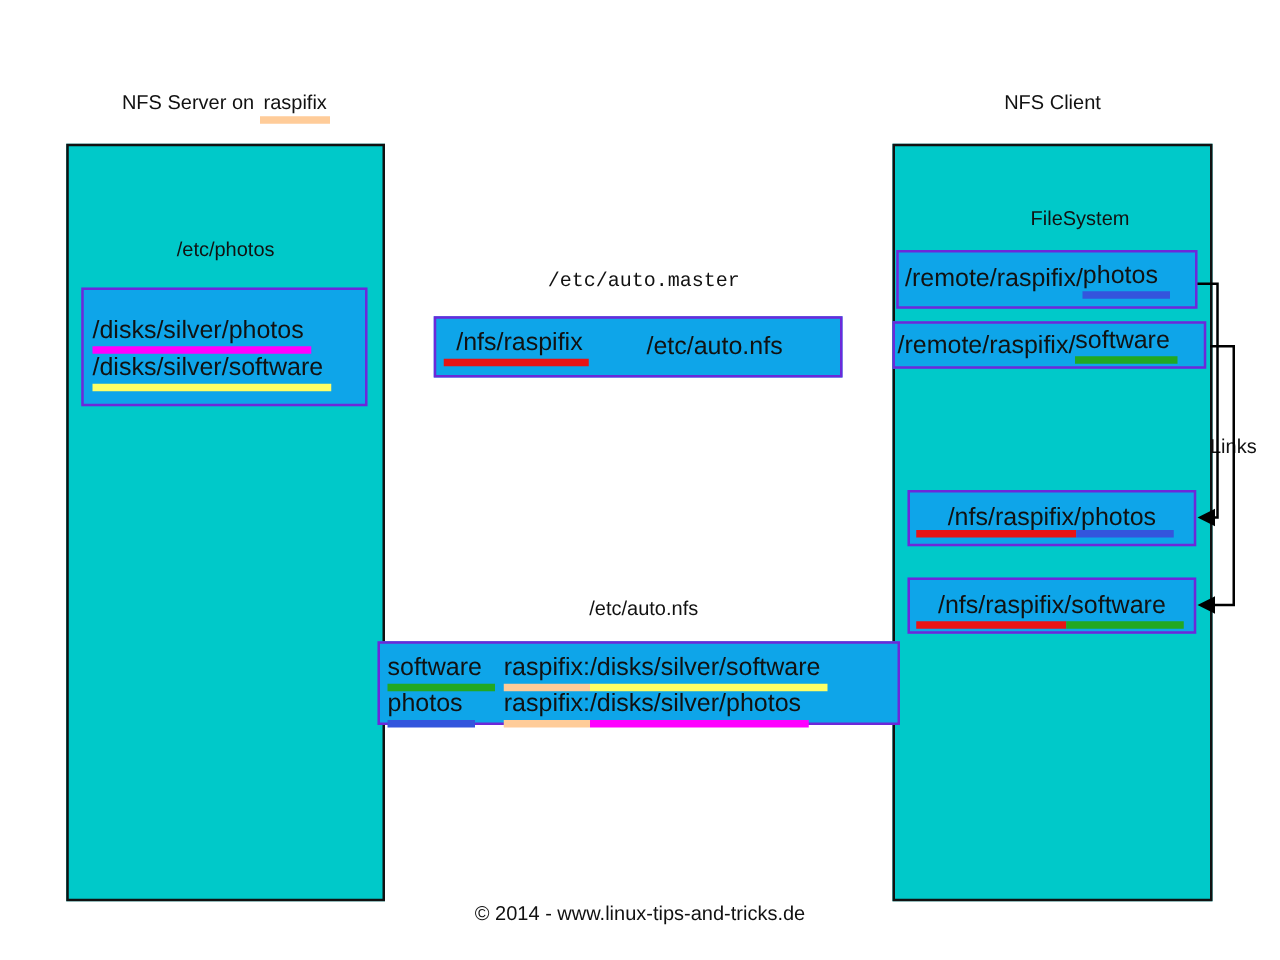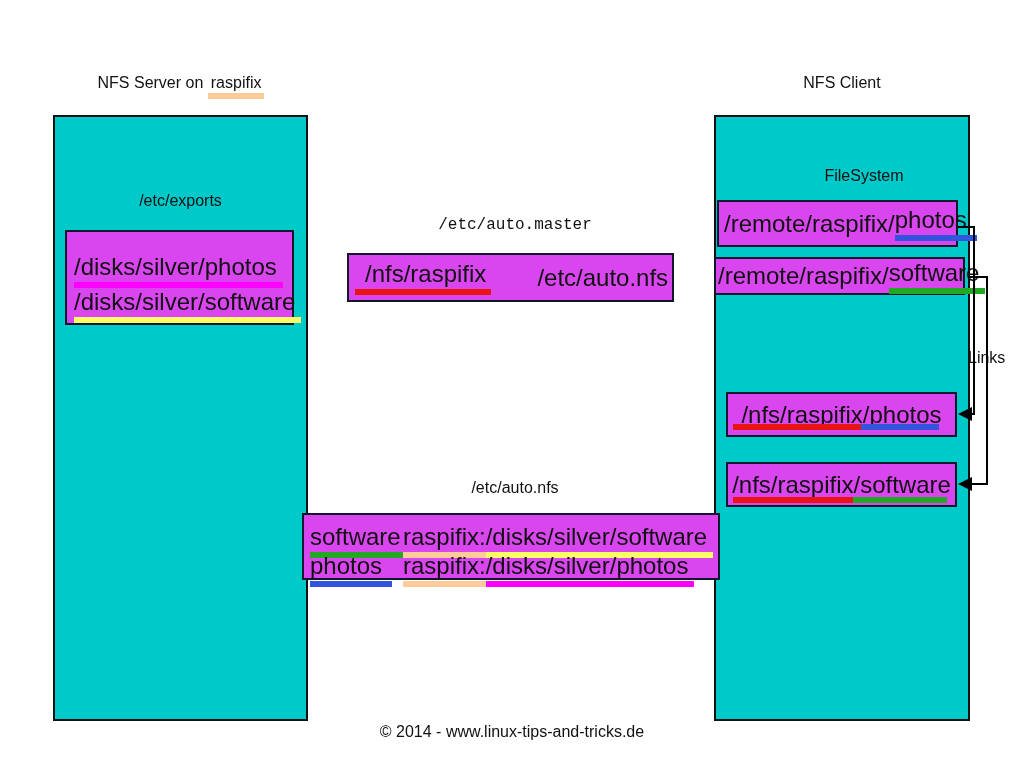--- a/index.html
+++ b/index.html
@@ -33,23 +33,23 @@
   #label-exports { left: 53px;  top: 192px; width: 255px; }
   #label-master  { left: 360px; top: 216px; width: 310px; font-family: Liberation Mono, monospace; }
   #label-fs      { left: 714px; top: 167px; width: 300px; }
   #label-links   { left: 968px; top: 349px; width: 56px; text-align: left; }
   #label-autonfs { left: 360px; top: 479px; width: 310px; }
   #footer        { left: 0;    top: 723px; width: 1024px; }
 
   
   .gbox {
     position: absolute;
-    background: #d946ef;
-    border: 2px solid #0f172a;
-    font-size: 24px;
+    background: #0ea5e9;
+    border: 2px solid #6d28d9;
+    font-size: 20px;
     white-space: nowrap;
     z-index: 2;
     color: #111111;
   }
   #box-exports {
     left: 65px; top: 230px; width: 229px; height: 95px;
     padding: 21px 0 0 7px;
   }
   #box-master {
     left: 347px; top: 253px; width: 327px; height: 49px;
@@ -111,21 +111,21 @@
 </style>
 </head>
 <body>
 
 <div id="title-server" class="label"><span>NFS Server on </span><span class="u u-orange">raspifix</span></div>
 <div id="title-client" class="label">NFS Client</div>
 
 <div id="panel-server" class="panel"></div>
 <div id="panel-client" class="panel"></div>
 
-<div id="label-exports" class="label">/etc/exports</div>
+<div id="label-exports" class="label">/etc/photos</div>
 <div id="box-exports" class="gbox">
   <div><span class="u u-magenta pad-r6">/disks/silver/photos</span></div>
   <div><span class="u u-yellow pad-r6">/disks/silver/software</span></div>
 </div>
 
 <div id="label-master" class="label">/etc/auto.master</div>
 <div id="box-master" class="gbox">
   <span class="u u-red">/nfs/raspifix</span>
   <span class="mapfile">/etc/auto.nfs</span>
 </div>

